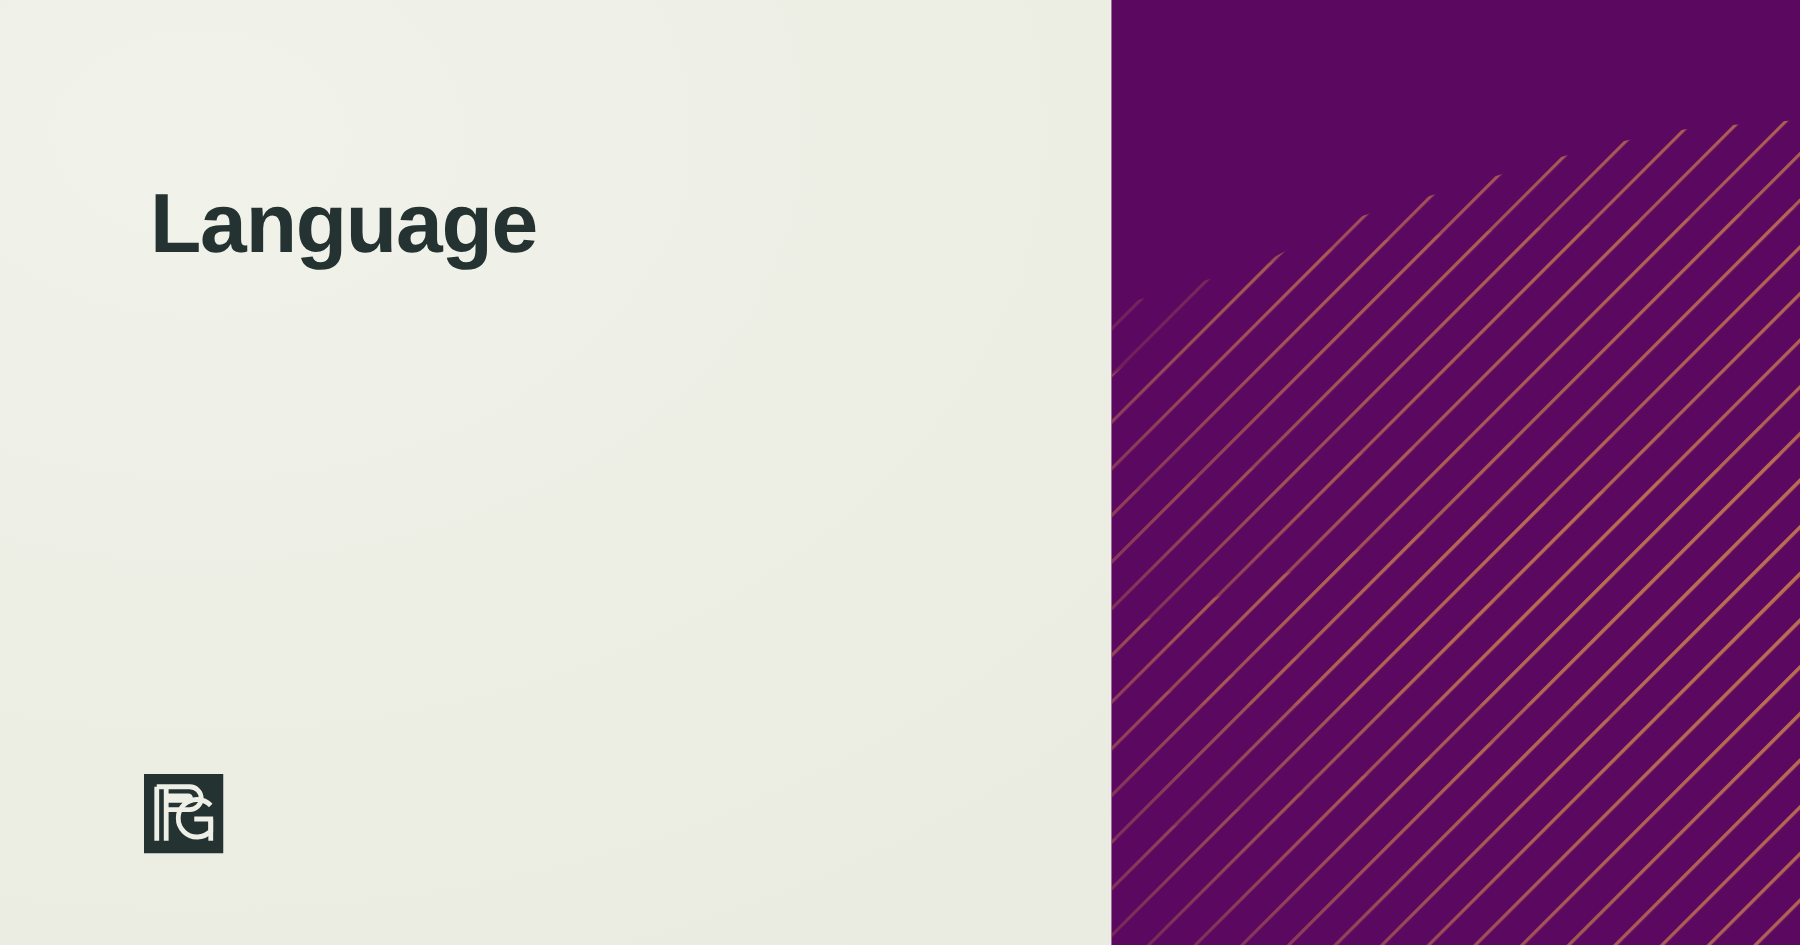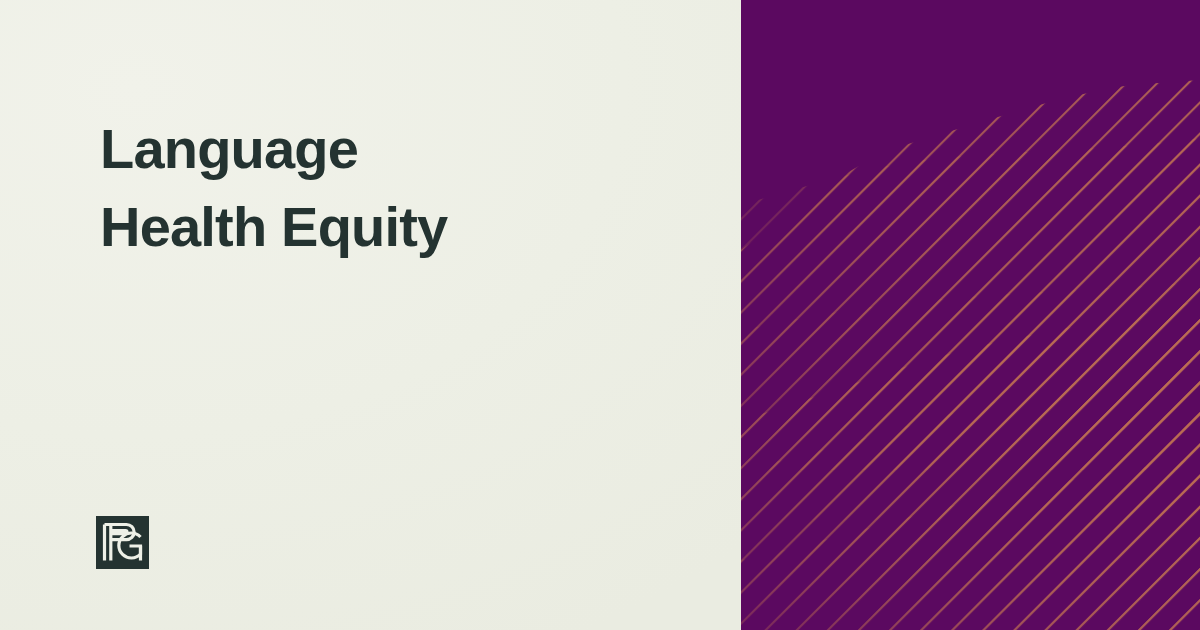--- a/index.html
+++ b/index.html
@@ -67,21 +67,20 @@
 </style>
 </head>
 <body>
 
 <div class="card">
 
   <div class="left-panel">
 
     <div class="title-block">
       <span class="title-line">Language</span>
-      <span class="title-line">Health Equity</span>
     </div>
 
     <div class="logo">
       <svg viewBox="0 0 53 53" xmlns="http://www.w3.org/2000/svg" aria-hidden="true">
 
         <rect x="0" y="0" width="53" height="53" fill="#243331"></rect>
 
         <g fill="none" stroke="#eef0e7" stroke-width="3.2">
 
           <path d="M8.5 8.5 L8.5 44.5"></path>

